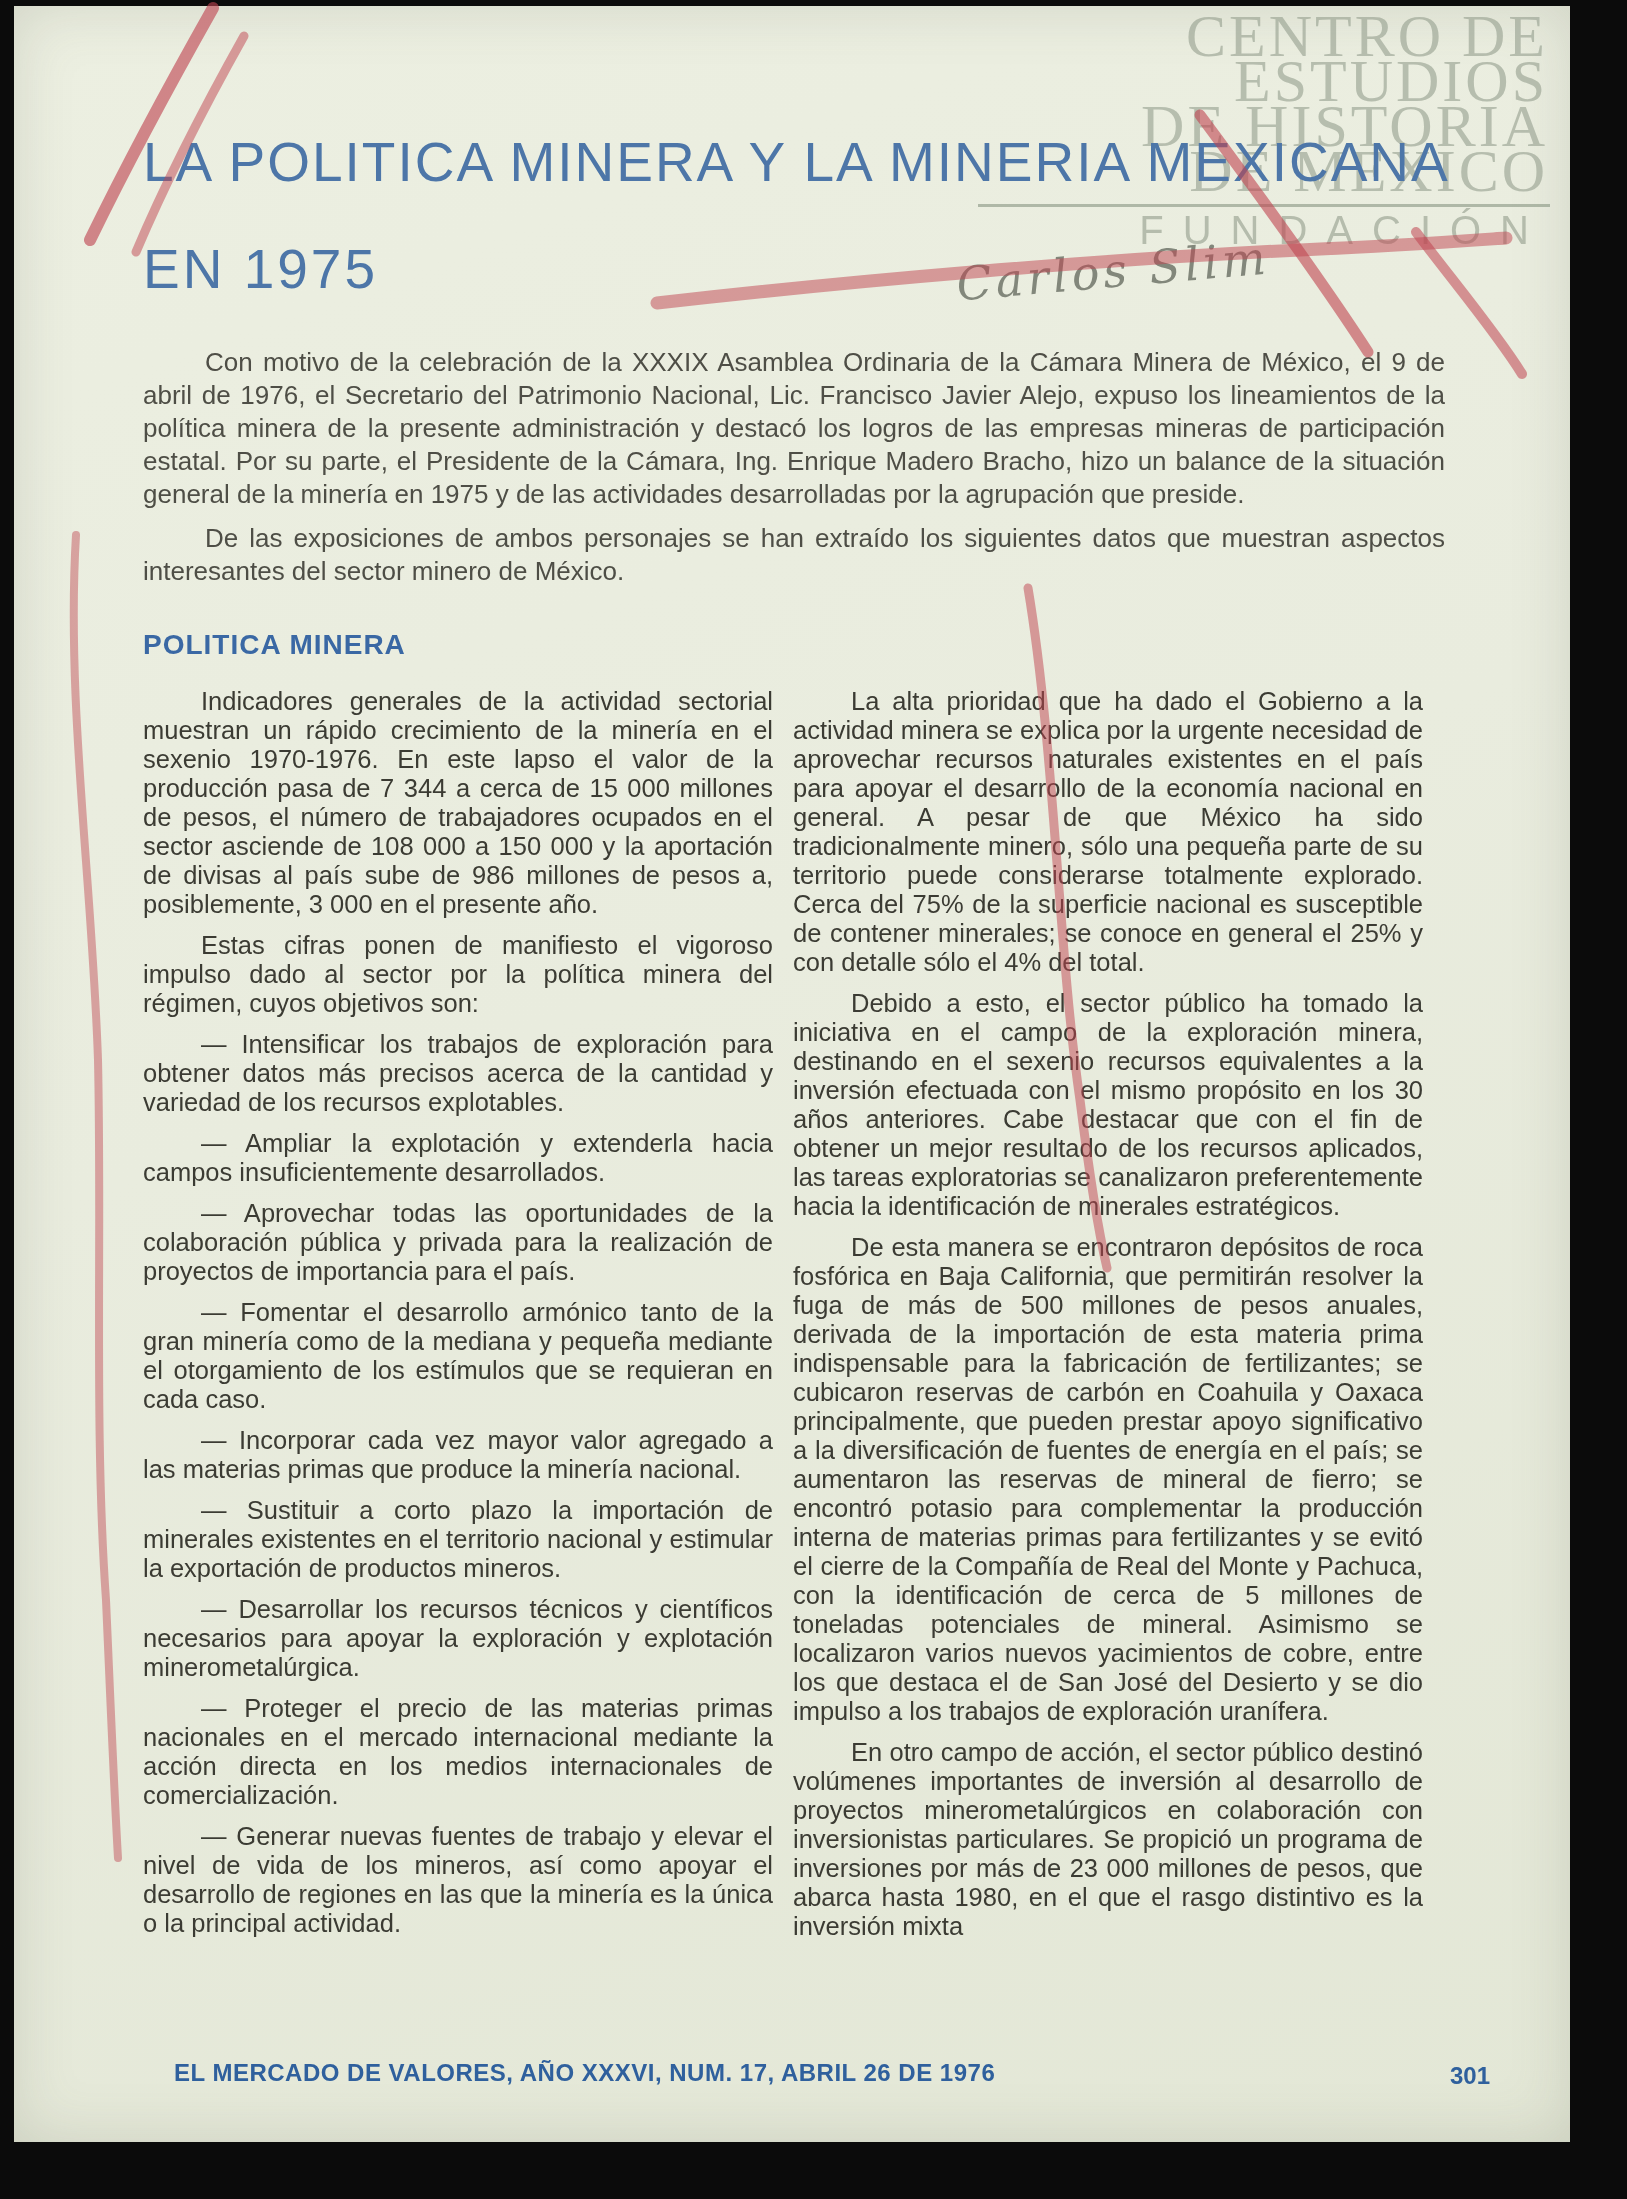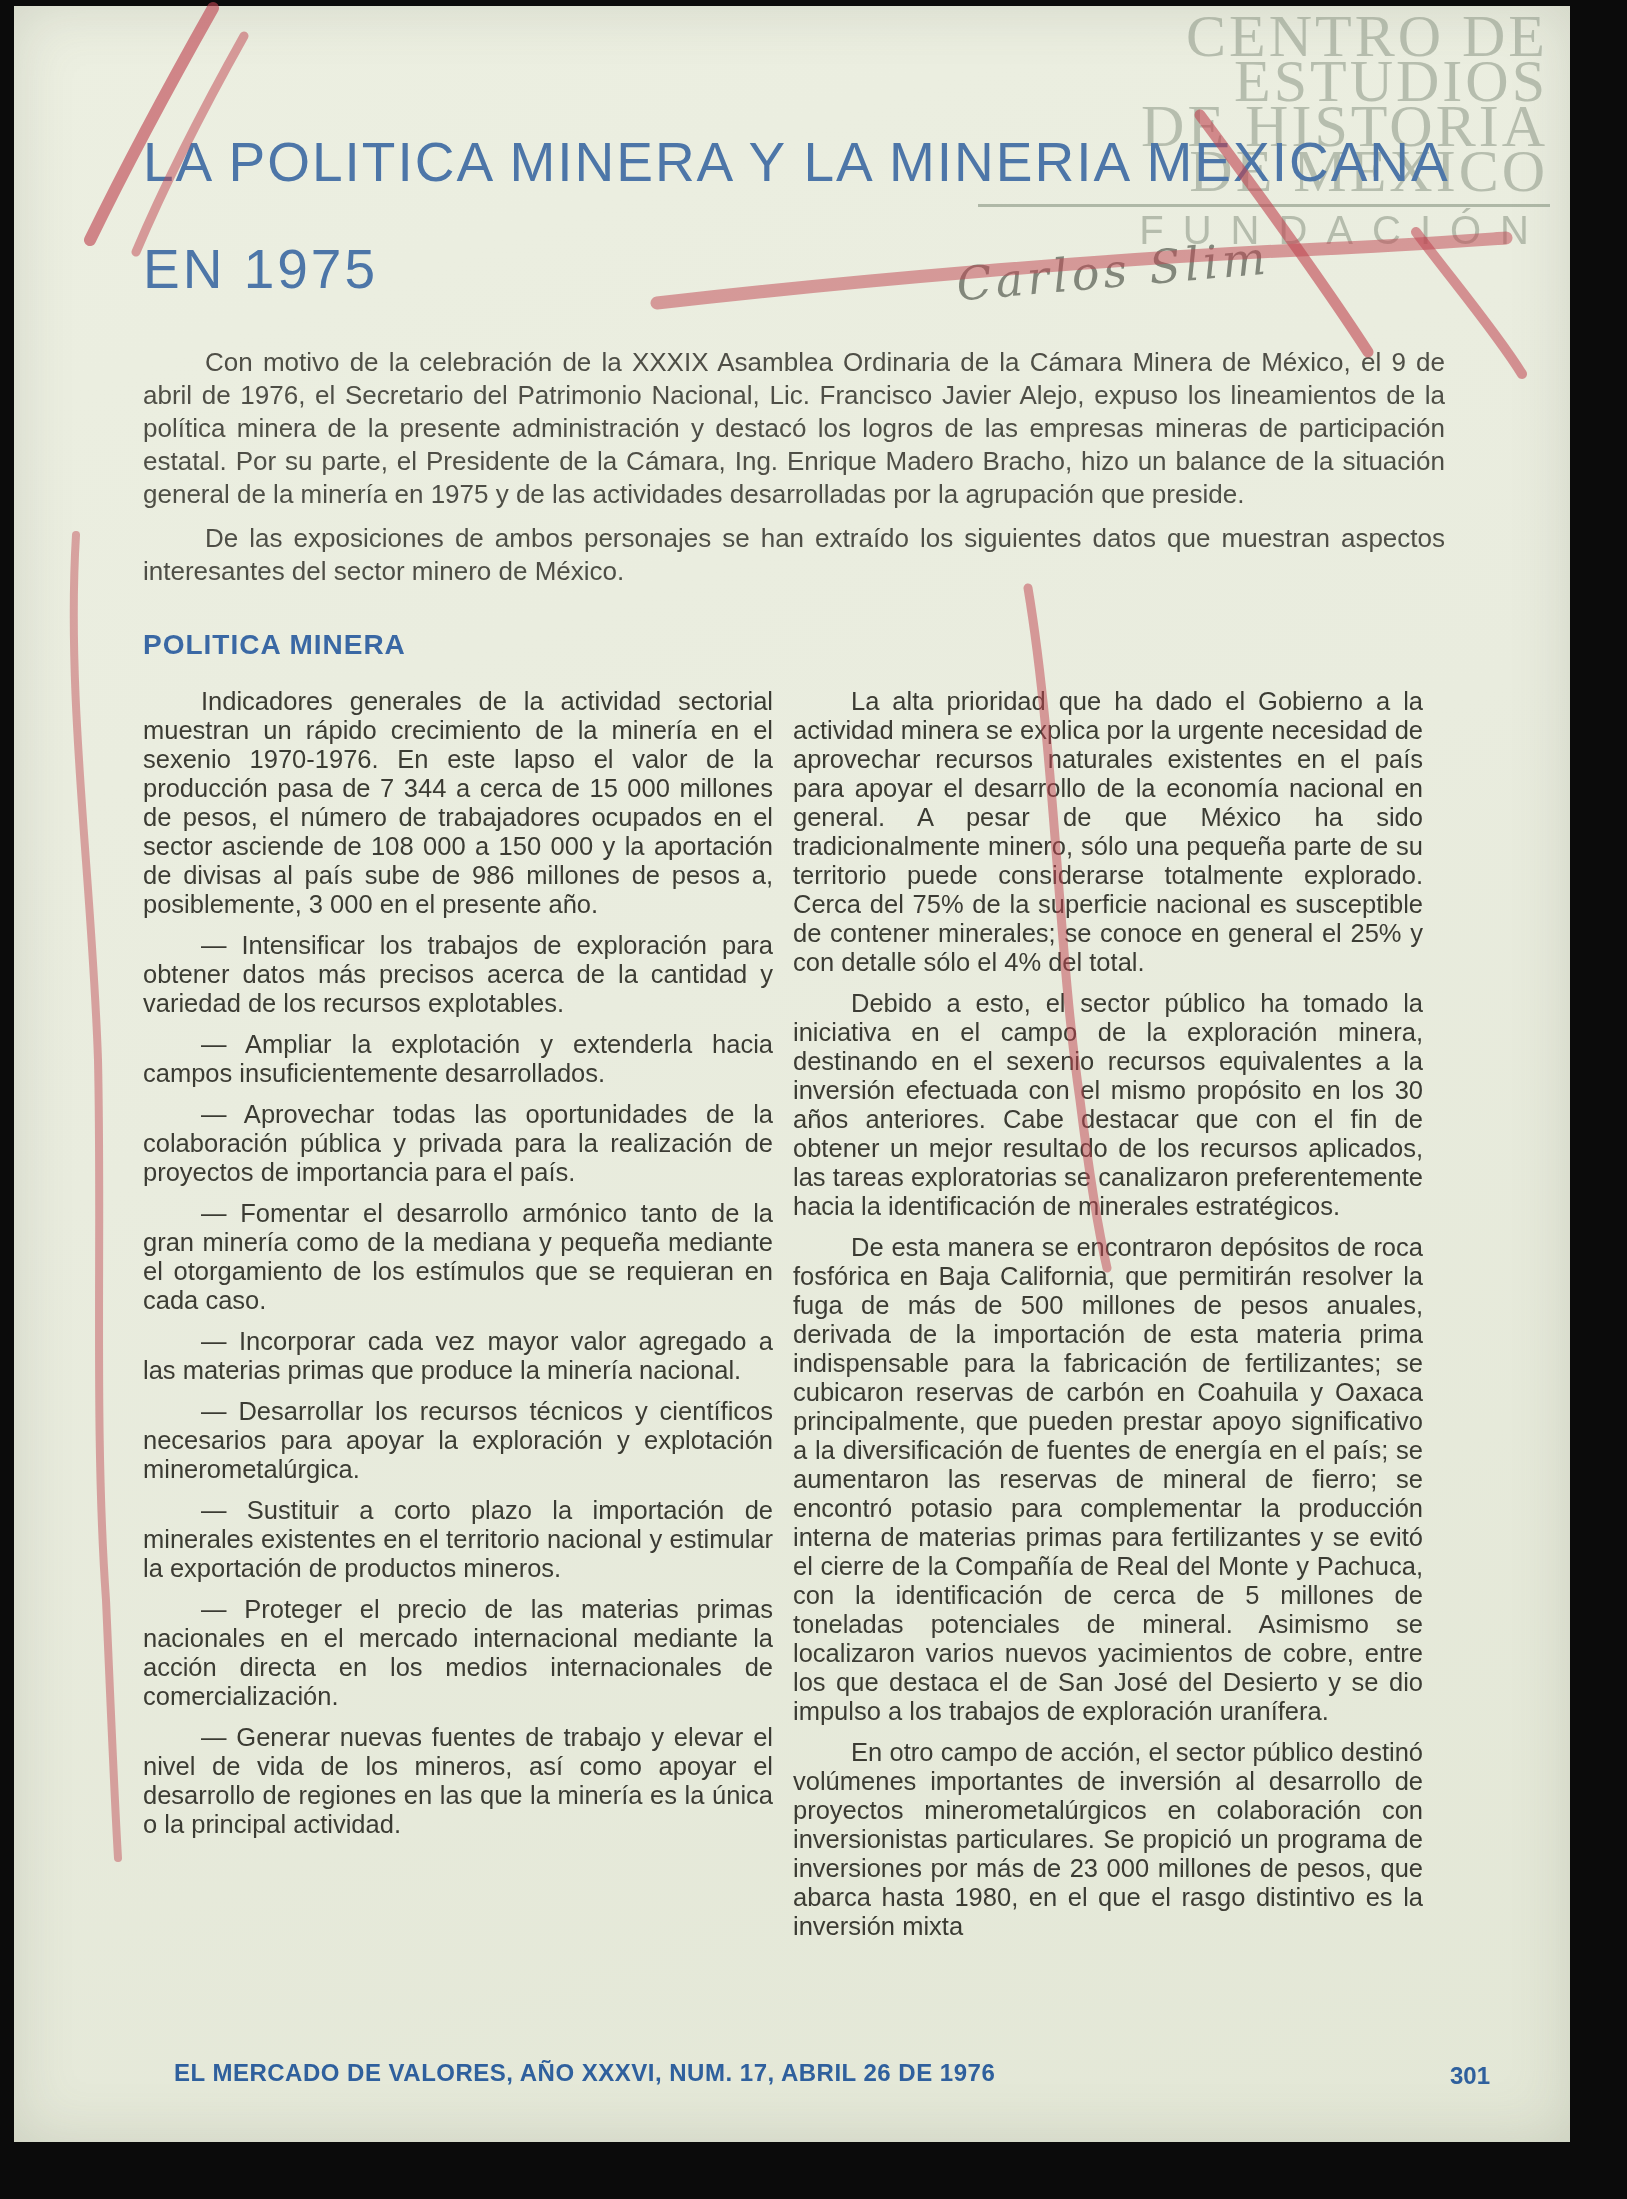--- a/index.html
+++ b/index.html
@@ -122,27 +122,28 @@
   <div class="intro">
     <p>Con motivo de la celebración de la XXXIX Asamblea Ordinaria de la Cámara Minera de México, el 9 de abril de 1976, el Secretario del Patrimonio Nacional, Lic. Francisco Javier Alejo, expuso los lineamientos de la política minera de la presente administración y destacó los logros de las empresas mineras de participación estatal. Por su parte, el Presidente de la Cámara, Ing. Enrique Madero Bracho, hizo un balance de la situación general de la minería en 1975 y de las actividades desarrolladas por la agrupación que preside.</p>
     <p>De las exposiciones de ambos personajes se han extraído los siguientes datos que muestran aspectos interesantes del sector minero de México.</p>
   </div>
 
   <div class="sec-heading">POLITICA MINERA</div>
 
   <div class="columns">
     <div class="col">
       <p>Indicadores generales de la actividad sectorial muestran un rápido crecimiento de la minería en el sexenio 1970-1976. En este lapso el valor de la producción pasa de 7 344 a cerca de 15 000 millones de pesos, el número de trabajadores ocupados en el sector asciende de 108 000 a 150 000 y la aportación de divisas al país sube de 986 millones de pesos a, posiblemente, 3 000 en el presente año.</p>
+      <p>Estas cifras ponen de manifiesto el vigoroso impulso dado al sector por la política minera del régimen, cuyos objetivos son:</p>
       <p>—  Intensificar los trabajos de exploración para obtener datos más precisos acerca de la cantidad y variedad de los recursos explotables.</p>
       <p>—  Ampliar la explotación y extenderla hacia campos insuficientemente desarrollados.</p>
       <p>—  Aprovechar todas las oportunidades de la colaboración pública y privada para la realización de proyectos de importancia para el país.</p>
       <p>—  Fomentar el desarrollo armónico tanto de la gran minería como de la mediana y pequeña mediante el otorgamiento de los estímulos que se requieran en cada caso.</p>
       <p>—  Incorporar cada vez mayor valor agregado a las materias primas que produce la minería nacional.</p>
+      <p>—  Sustituir a corto plazo la importación de minerales existentes en el territorio nacional y estimular la exportación de productos mineros.</p>
       <p>—  Desarrollar los recursos técnicos y científicos necesarios para apoyar la exploración y explotación minerometalúrgica.</p>
-      <p>—  Sustituir a corto plazo la importación de minerales existentes en el territorio nacional y estimular la exportación de productos mineros.</p>
       <p>—  Proteger el precio de las materias primas nacionales en el mercado internacional mediante la acción directa en los medios internacionales de comercialización.</p>
       <p>—  Generar nuevas fuentes de trabajo y elevar el nivel de vida de los mineros, así como apoyar el desarrollo de regiones en las que la minería es la única o la principal actividad.</p>
     </div>
     <div class="col">
       <p>La alta prioridad que ha dado el Gobierno a la actividad minera se explica por la urgente necesidad de aprovechar recursos naturales existentes en el país para apoyar el desarrollo de la economía nacional en general. A pesar de que México ha sido tradicionalmente minero, sólo una pequeña parte de su territorio puede considerarse totalmente explorado. Cerca del 75% de la superficie nacional es susceptible de contener minerales; se conoce en general el 25% y con detalle sólo el 4% del total.</p>
       <p>Debido a esto, el sector público ha tomado la iniciativa en el campo de la exploración minera, destinando en el sexenio recursos equivalentes a la inversión efectuada con el mismo propósito en los 30 años anteriores. Cabe destacar que con el fin de obtener un mejor resultado de los recursos aplicados, las tareas exploratorias se canalizaron preferentemente hacia la identificación de minerales estratégicos.</p>
       <p>De esta manera se encontraron depósitos de roca fosfórica en Baja California, que permitirán resolver la fuga de más de 500 millones de pesos anuales, derivada de la importación de esta materia prima indispensable para la fabricación de fertilizantes; se cubicaron reservas de carbón en Coahuila y Oaxaca principalmente, que pueden prestar apoyo significativo a la diversificación de fuentes de energía en el país; se aumentaron las reservas de mineral de fierro; se encontró potasio para complementar la producción interna de materias primas para fertilizantes y se evitó el cierre de la Compañía de Real del Monte y Pachuca, con la identificación de cerca de 5 millones de toneladas potenciales de mineral. Asimismo se localizaron varios nuevos yacimientos de cobre, entre los que destaca el de San José del Desierto y se dio impulso a los trabajos de exploración uranífera.</p>
       <p>En otro campo de acción, el sector público destinó volúmenes importantes de inversión al desarrollo de proyectos minerometalúrgicos en colaboración con inversionistas particulares. Se propició un programa de inversiones por más de 23 000 millones de pesos, que abarca hasta 1980, en el que el rasgo distintivo es la inversión mixta</p>
     </div>
   </div>

